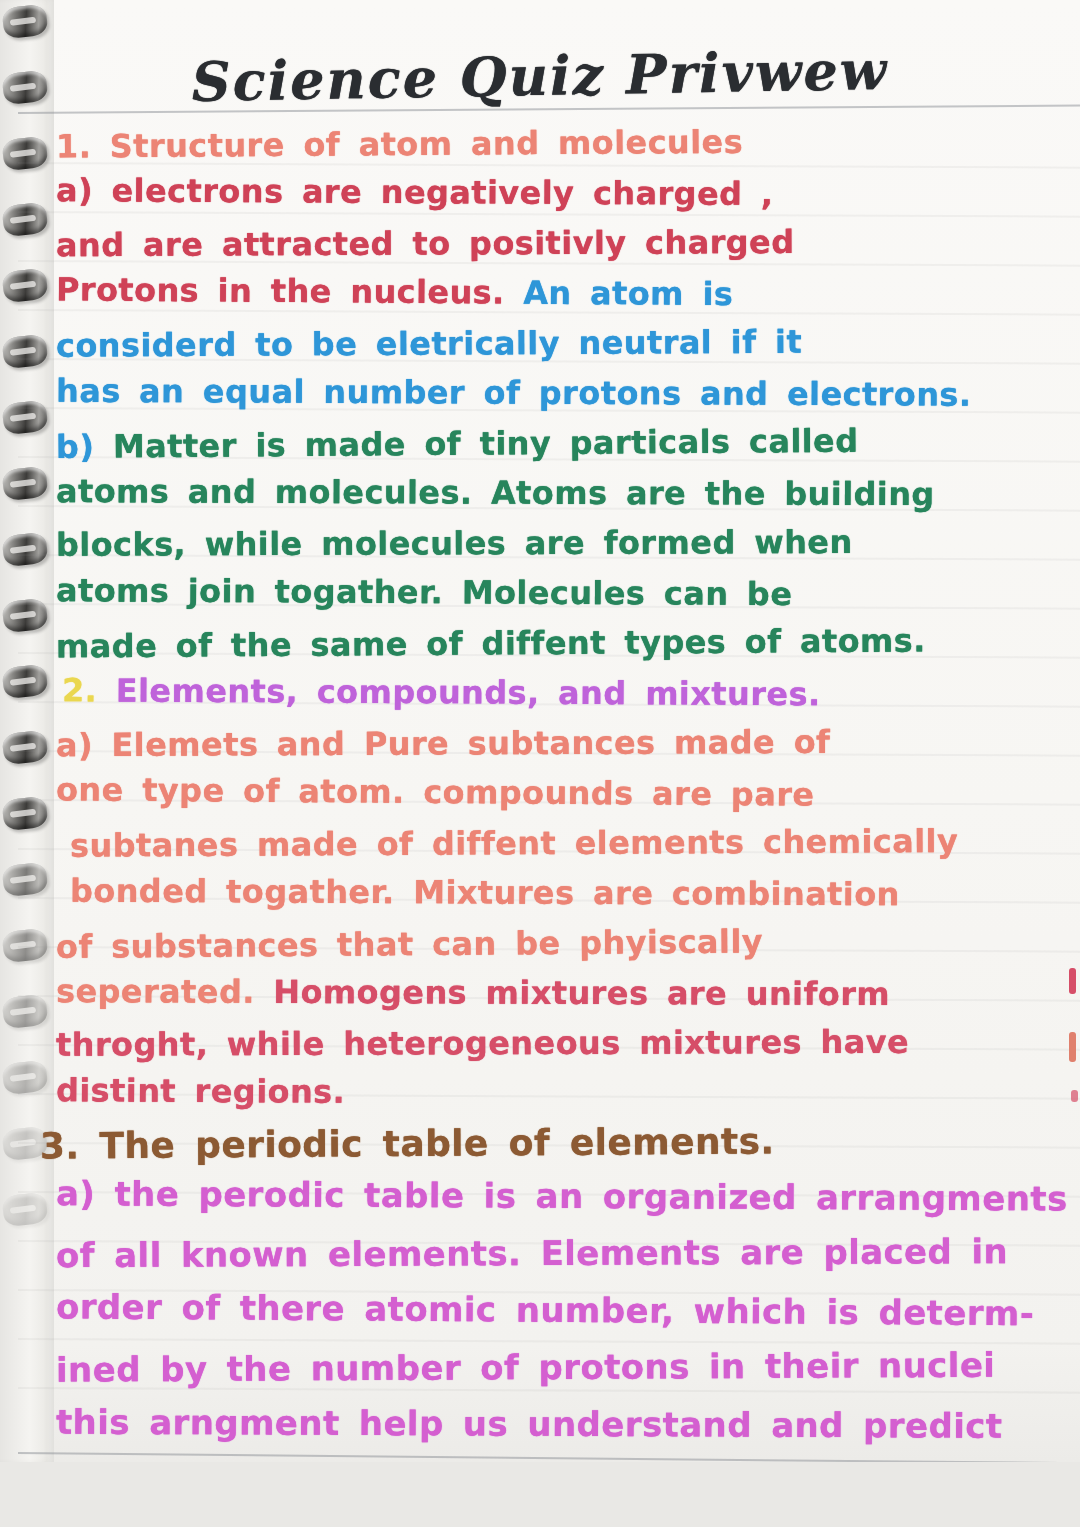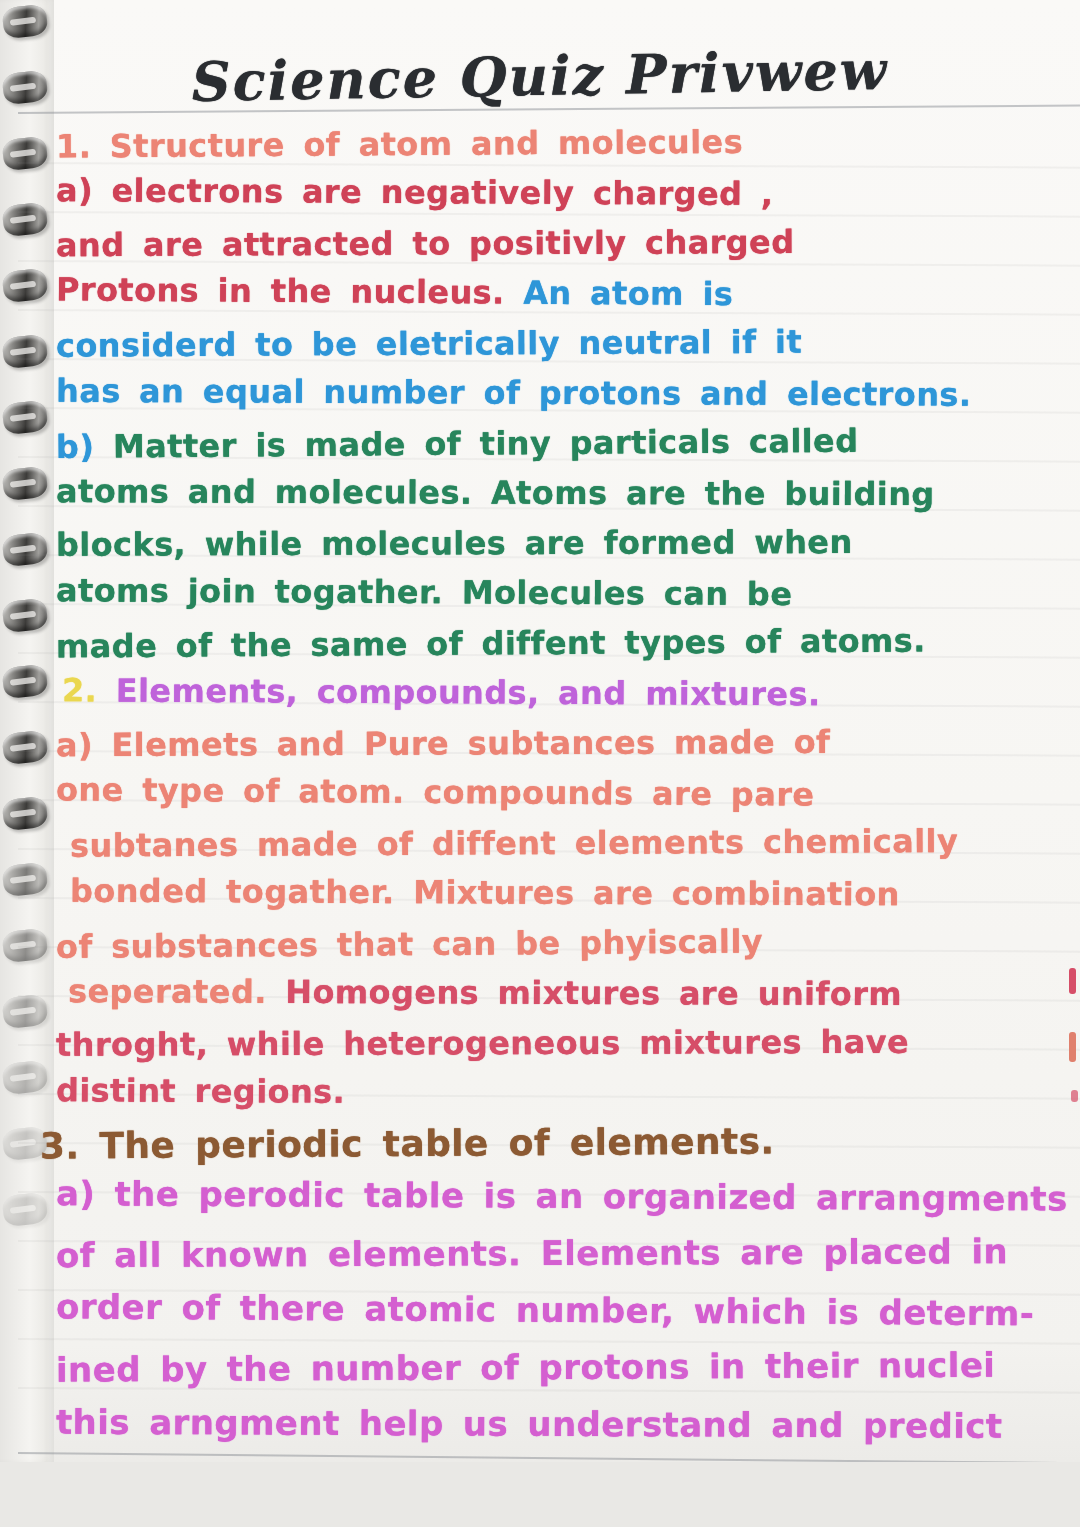--- a/index.html
+++ b/index.html
@@ -141,21 +141,21 @@
       <div class="line" style="transform: rotate(0.2deg);"><span class="seg" style="color: rgb(39, 133, 92);">atoms and molecules. Atoms are the building</span></div>
       <div class="line" style="transform: rotate(-0.2deg);"><span class="seg" style="color: rgb(39, 133, 92);">blocks, while molecules are formed when</span></div>
       <div class="line" style="transform: rotate(0.3deg);"><span class="seg" style="color: rgb(39, 133, 92);">atoms join togather. Molecules can be</span></div>
       <div class="line" style="transform: rotate(-0.4deg);"><span class="seg" style="color: rgb(39, 133, 92);">made of the same of diffent types of atoms.</span></div>
       <div class="line" style="transform: rotate(0.3deg);"><span class="seg" style="color: rgb(234, 215, 79);">2. </span><span class="seg" style="color: rgb(191, 99, 218);">Elements, compounds, and mixtures.</span></div>
       <div class="line" style="transform: rotate(-0.25deg);"><span class="seg" style="color: rgb(236, 132, 117);">a) Elemets and Pure subtances made of</span></div>
       <div class="line" style="transform: rotate(0.4deg);"><span class="seg" style="color: rgb(236, 132, 117);">one type of atom. compounds are pare</span></div>
       <div class="line" style="transform: rotate(-0.3deg);"><span class="seg" style="color: rgb(236, 132, 117);">subtanes made of diffent elements chemically</span></div>
       <div class="line" style="transform: rotate(0.25deg);"><span class="seg" style="color: rgb(236, 132, 117);">bonded togather. Mixtures are combination</span></div>
       <div class="line" style="transform: rotate(-0.45deg);"><span class="seg" style="color: rgb(236, 132, 117);">of substances that can be phyiscally</span></div>
-      <div class="line" style="transform: rotate(0.2deg);"><span class="seg" style="color: rgb(236, 132, 117); margin-left: 12px;">seperated. </span><span class="seg" style="color: rgb(214, 78, 104);">Homogens mixtures are uniform</span></div>
+      <div class="line" style="transform: rotate(0.2deg);"><span class="seg" style="color: rgb(236, 132, 117);">seperated. </span><span class="seg" style="color: rgb(214, 78, 104);">Homogens mixtures are uniform</span></div>
       <div class="line" style="transform: rotate(-0.2deg);"><span class="seg" style="color: rgb(214, 78, 104);">throght, while heterogeneous mixtures have</span></div>
       <div class="line" style="transform: rotate(0.3deg);"><span class="seg" style="color: rgb(214, 78, 104);">distint regions.</span></div>
       <div class="line" style="transform: rotate(-0.4deg);"><span class="seg" style="color: rgb(140, 90, 51);">3. The periodic table of elements.</span></div>
       <div class="line" style="transform: rotate(0.3deg);"><span class="seg" style="color: rgb(212, 95, 208);">a) the perodic table is an organized arrangments</span></div>
       <div class="line" style="transform: rotate(-0.25deg);"><span class="seg" style="color: rgb(212, 95, 208);">of all known elements. Elements are placed in</span></div>
       <div class="line" style="transform: rotate(0.4deg);"><span class="seg" style="color: rgb(212, 95, 208);">order of there atomic number, which is determ-</span></div>
       <div class="line" style="transform: rotate(-0.3deg);"><span class="seg" style="color: rgb(212, 95, 208);">ined by the number of protons in their nuclei</span></div>
       <div class="line" style="transform: rotate(0.25deg);"><span class="seg" style="color: rgb(212, 95, 208);">this arngment help us understand and predict</span></div>
     </div>
 

